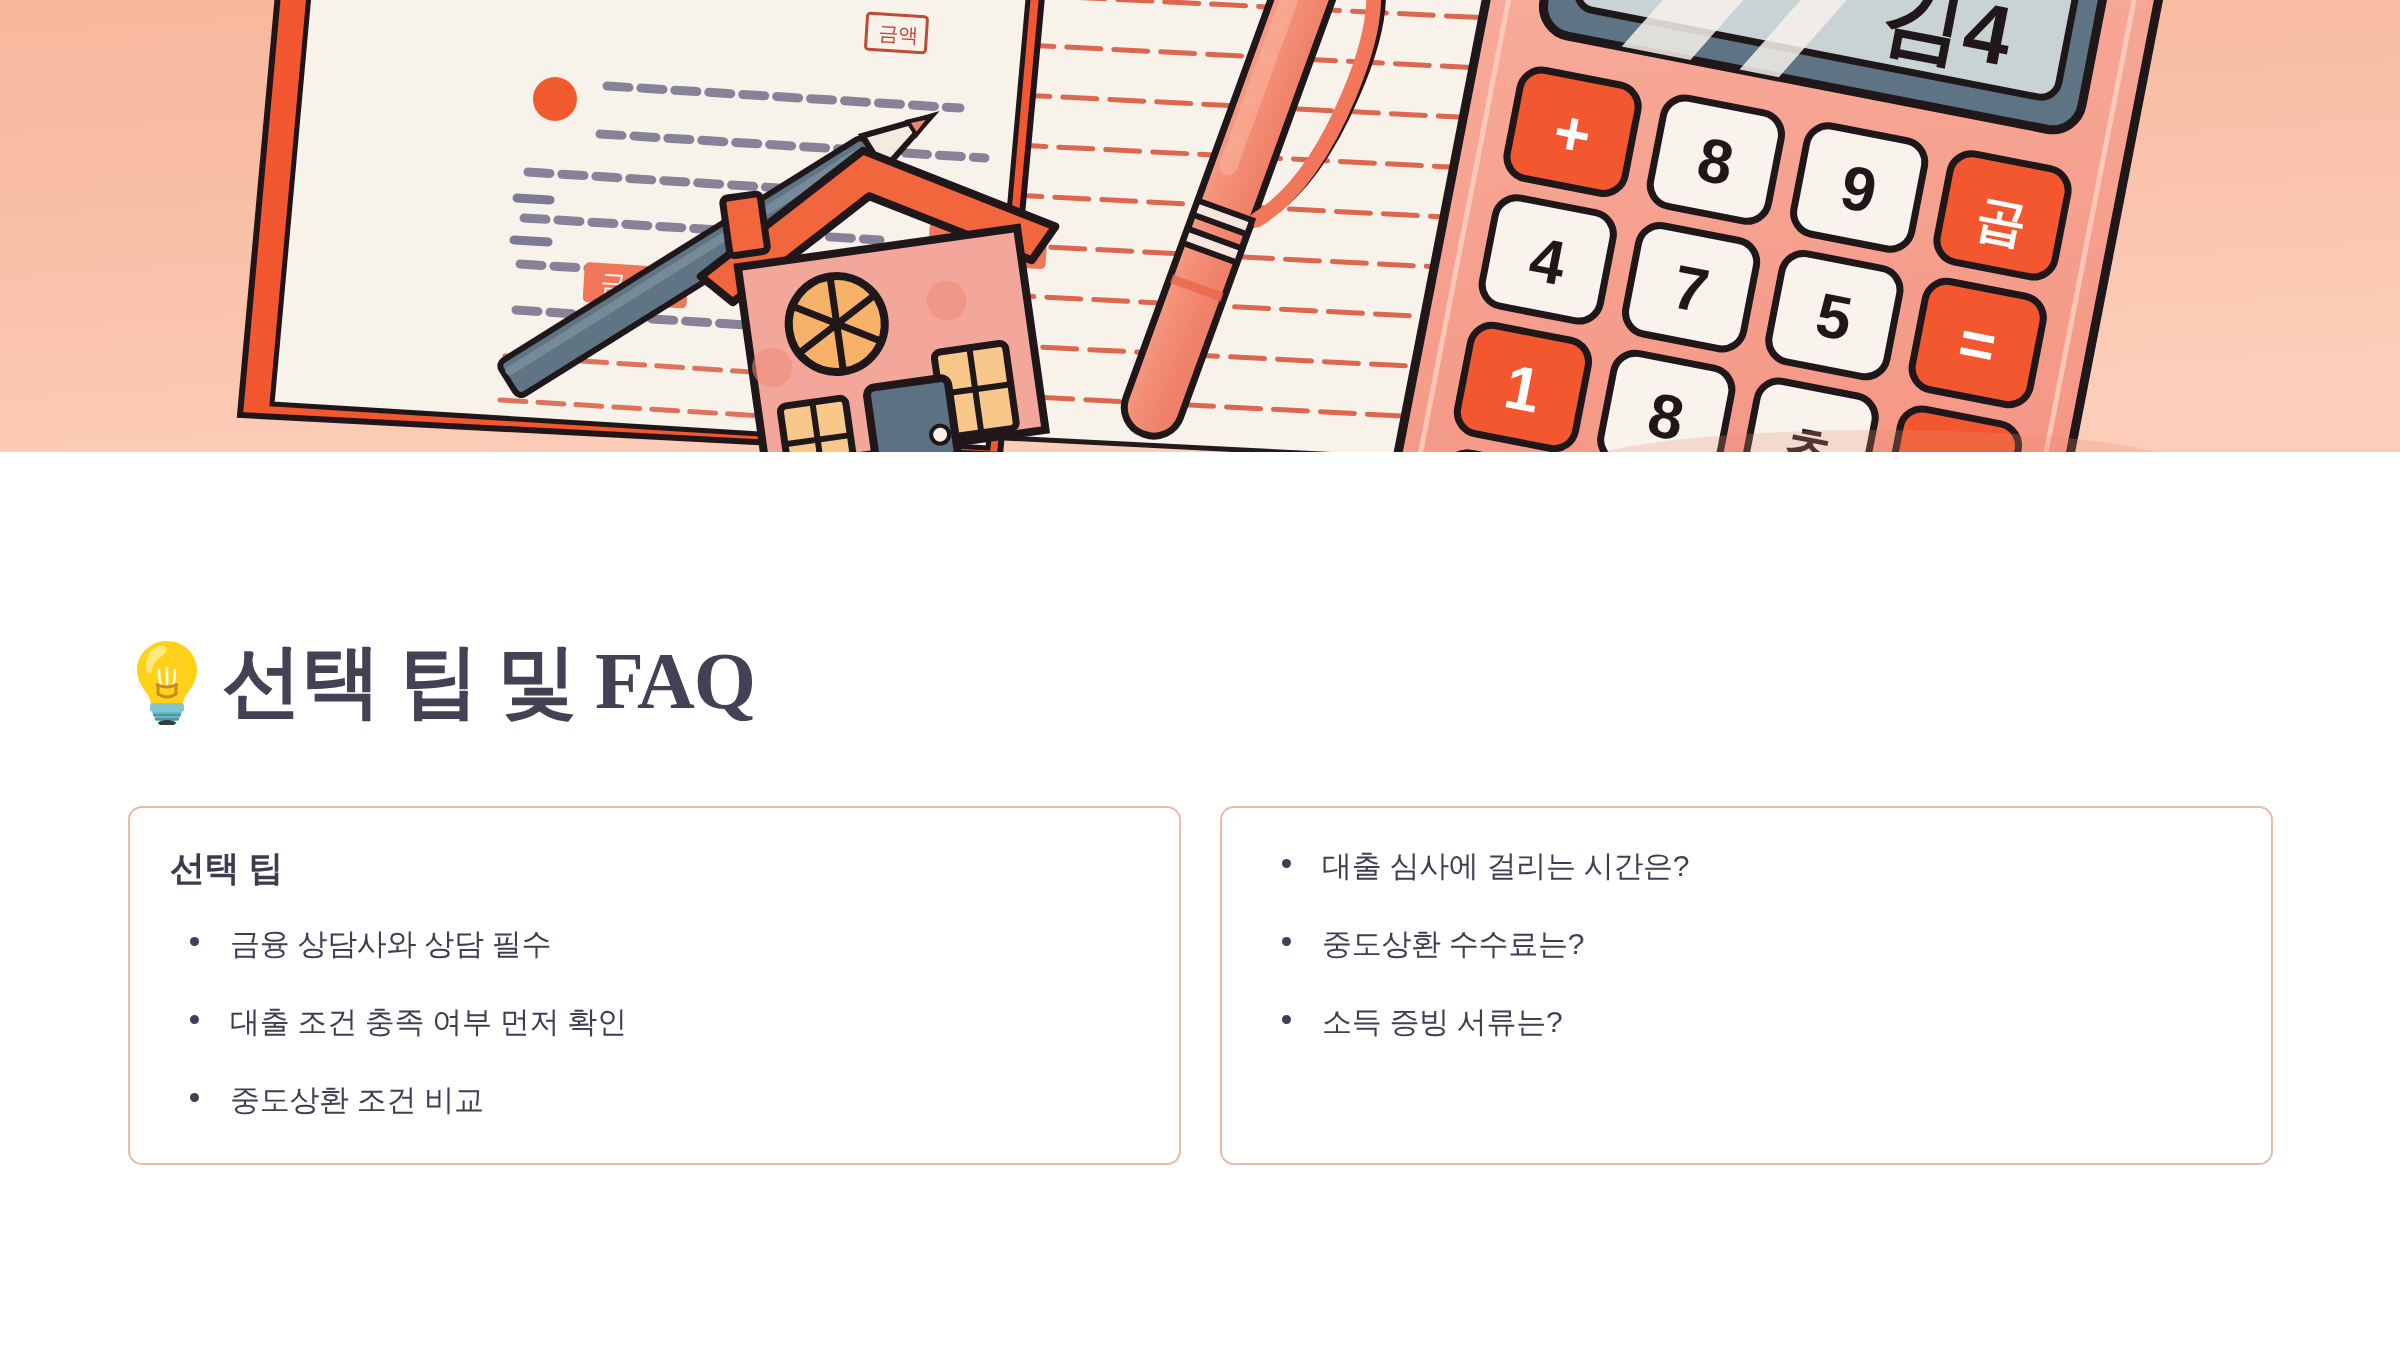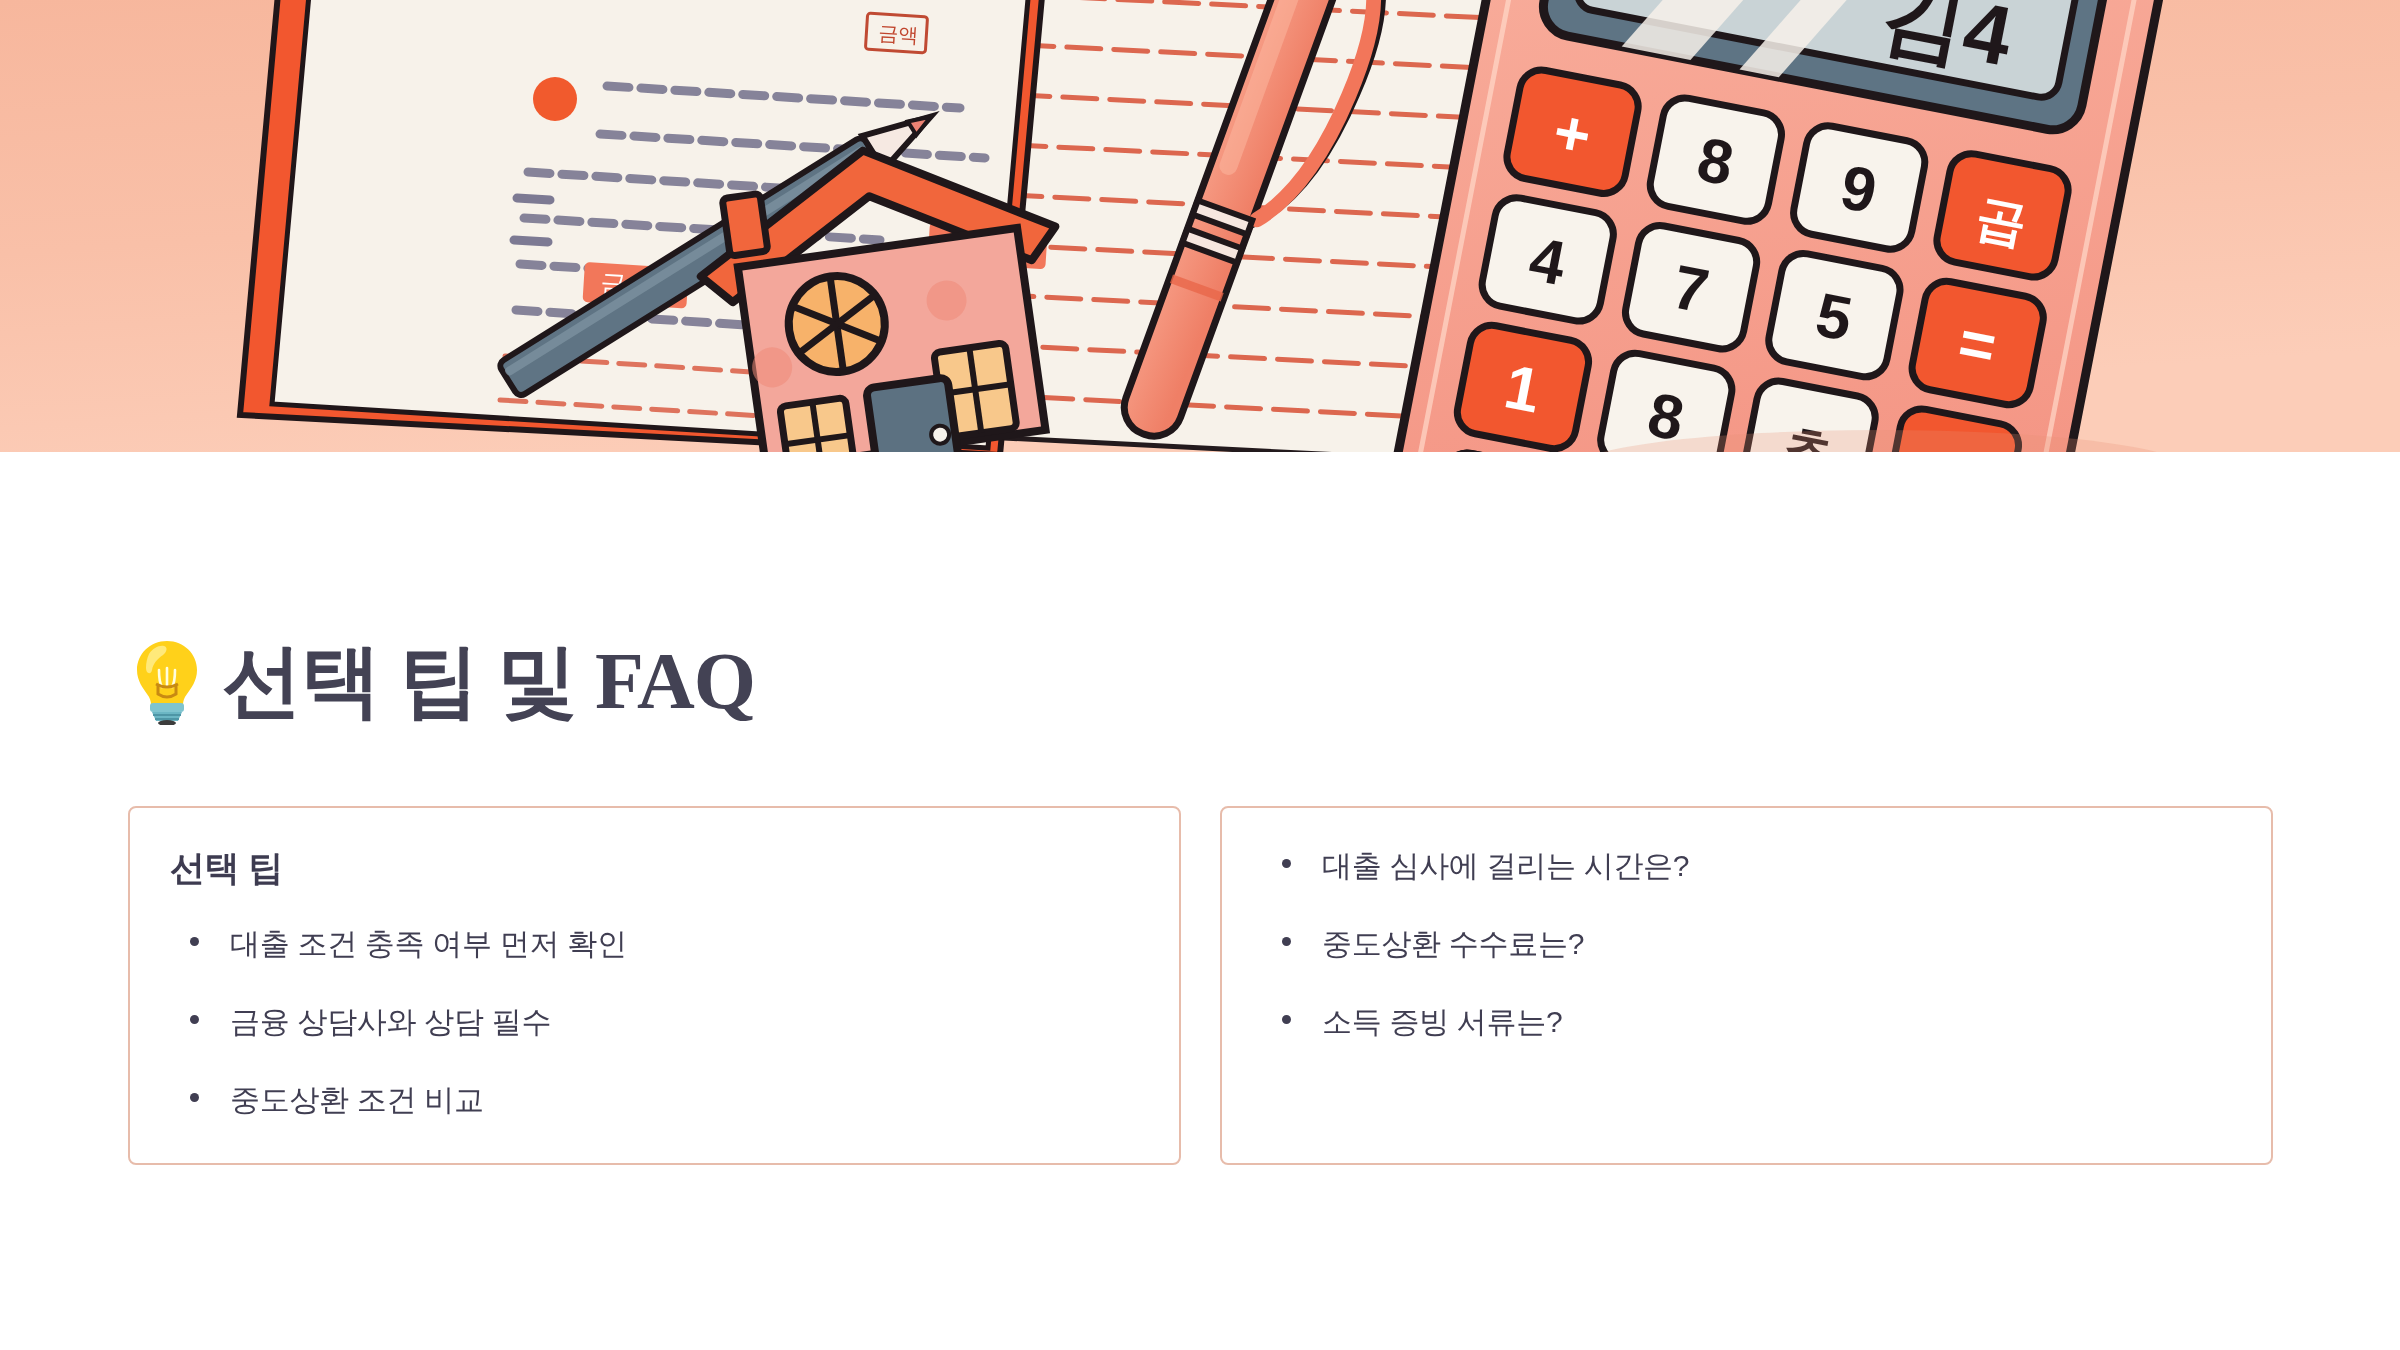--- a/index.html
+++ b/index.html
@@ -37,21 +37,21 @@
     font-size:80px; font-weight:700; color:#434254;
     letter-spacing:-1px; line-height:1;
   }
 
   .cards {
     position:absolute; left:128px; top:354px;
     width:2145px; display:flex; gap:39px;
   }
   .card {
     flex:1 1 0; min-width:0;
-    border:2.5px solid #e7bcab; border-radius:8px;
+    border:2.5px solid #e7bcab; border-radius:14px;
     background:#ffffff;
     padding:38px 40px 44px 40px;
     min-height:352px;
   }
   .card-title {
     font-size:35px; font-weight:700; color:#3d3b50;
     letter-spacing:-0.5px; margin-bottom:34px; line-height:1.25;
   }
   .card-list { list-style:none; }
   .card-list li {
@@ -304,25 +304,25 @@
       <span class="heading-text">선택 팁 및 FAQ</span>
     </div>
 
     <div class="cards">
 
       <div class="card">
         <div class="card-title">선택 팁</div>
         <ul class="card-list">
           <li>
             <span class="bullet-dot"></span>
+            <span class="item-text">금융 상담사와 상담 필수</span>
+          </li>
+          <li>
+            <span class="bullet-dot"></span>
             <span class="item-text">대출 조건 충족 여부 먼저 확인</span>
-          </li>
-          <li>
-            <span class="bullet-dot"></span>
-            <span class="item-text">금융 상담사와 상담 필수</span>
           </li>
           <li>
             <span class="bullet-dot"></span>
             <span class="item-text">중도상환 조건 비교</span>
           </li>
         </ul>
       </div>
 
       <div class="card">
         <ul class="card-list">

